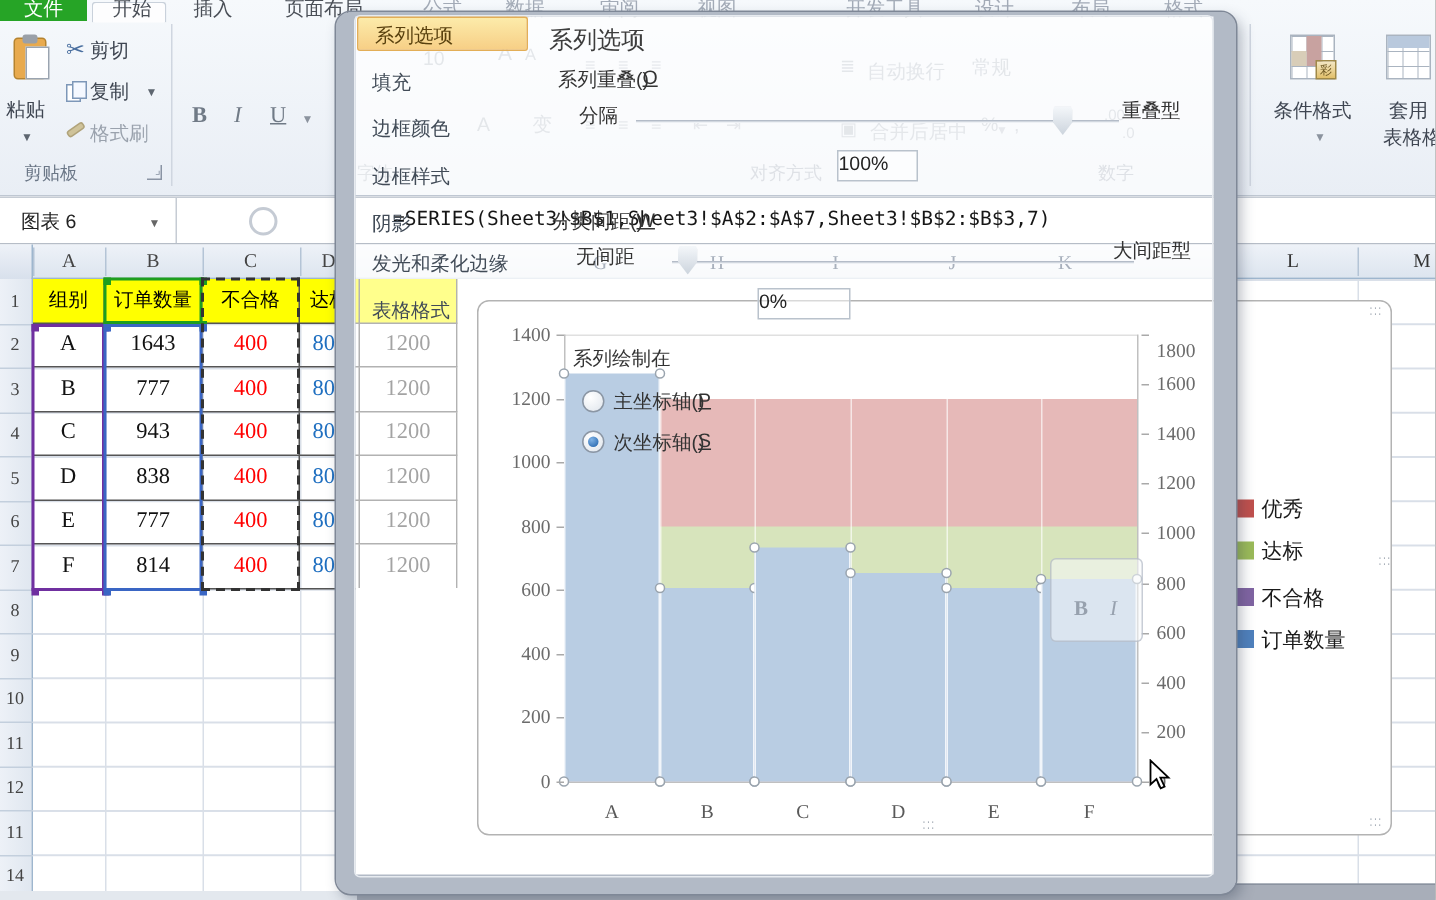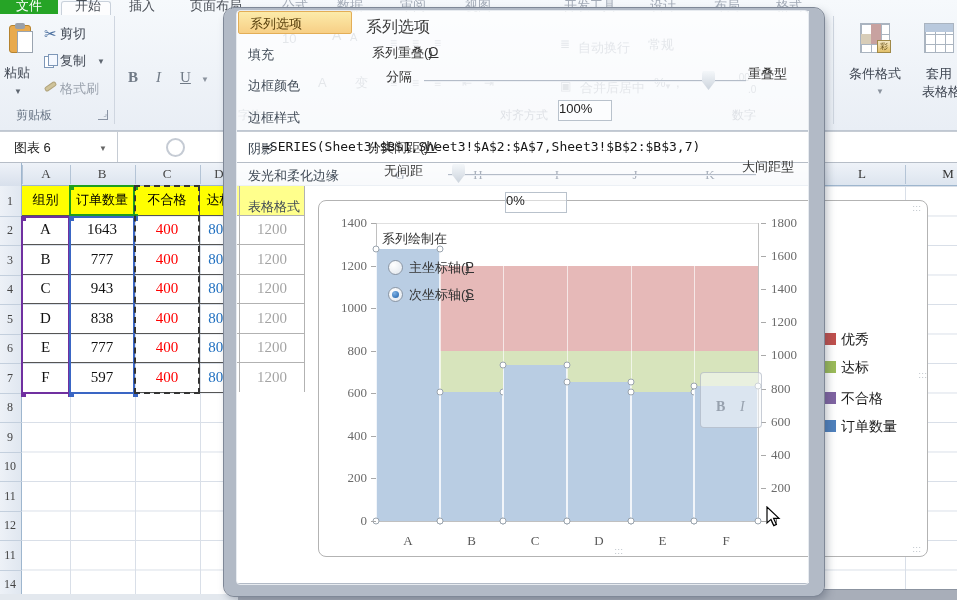--- a/index.html
+++ b/index.html
@@ -306,21 +306,21 @@
         <div class="cell serif" style="left: 70px; top: 141px; width: 65px; height: 29.5px; color: rgb(17, 17, 17);">838</div>
         <div class="cell serif" style="left: 135px; top: 141px; width: 65px; height: 29.5px; color: rgb(255, 0, 0);">400</div>
         <div class="cell serif" style="left: 200px; top: 141px; width: 40px; height: 29.5px; color: rgb(31, 111, 192);">800</div>
         <div class="cell serif" style="left: 240px; top: 141px; width: 65px; height: 29.5px; color: rgb(51, 51, 51);">1200</div>
         <div class="cell serif" style="left: 22px; top: 170.5px; width: 48px; height: 29.5px; color: rgb(17, 17, 17); font-family: &quot;Liberation Serif&quot;, serif;">E</div>
         <div class="cell serif" style="left: 70px; top: 170.5px; width: 65px; height: 29.5px; color: rgb(17, 17, 17);">777</div>
         <div class="cell serif" style="left: 135px; top: 170.5px; width: 65px; height: 29.5px; color: rgb(255, 0, 0);">400</div>
         <div class="cell serif" style="left: 200px; top: 170.5px; width: 40px; height: 29.5px; color: rgb(31, 111, 192);">800</div>
         <div class="cell serif" style="left: 240px; top: 170.5px; width: 65px; height: 29.5px; color: rgb(51, 51, 51);">1200</div>
         <div class="cell serif" style="left: 22px; top: 200px; width: 48px; height: 29.5px; color: rgb(17, 17, 17); font-family: &quot;Liberation Serif&quot;, serif;">F</div>
-        <div class="cell serif" style="left: 70px; top: 200px; width: 65px; height: 29.5px; color: rgb(17, 17, 17);">597</div>
+        <div class="cell serif" style="left: 70px; top: 200px; width: 65px; height: 29.5px; color: rgb(17, 17, 17);">814</div>
         <div class="cell serif" style="left: 135px; top: 200px; width: 65px; height: 29.5px; color: rgb(255, 0, 0);">400</div>
         <div class="cell serif" style="left: 200px; top: 200px; width: 40px; height: 29.5px; color: rgb(31, 111, 192);">800</div>
         <div class="cell serif" style="left: 240px; top: 200px; width: 65px; height: 29.5px; color: rgb(51, 51, 51);">1200</div>
         <div class="selbox" style="left: 21px; top: 52.5px; width: 49px; height: 178px; border-width: 2px; border-color: rgb(112, 48, 160); border-style: solid;">
           <div class="handle" style="left: -2px; top: -2px; background: rgb(112, 48, 160);"></div>
           <div class="handle" style="left: 45px; top: -2px; background: rgb(112, 48, 160);"></div>
           <div class="handle" style="left: -2px; top: 174px; background: rgb(112, 48, 160);"></div>
           <div class="handle" style="left: 45px; top: 174px; background: rgb(112, 48, 160);"></div>
         </div>
         <div class="selbox" style="left: 69px; top: 22px; width: 66px; height: 30.5px; border-width: 2px; border-color: rgb(30, 158, 30); border-style: solid;">
@@ -423,21 +423,21 @@
         <div class="tick-label" style="left: 452px; top: 179.556px; width: 36px;">800</div>
         <div class="tickmark" style="left: 442px; top: 187.556px;"></div>
         <div class="tick-label" style="left: 452px; top: 146.444px; width: 36px;">1000</div>
         <div class="tickmark" style="left: 442px; top: 154.444px;"></div>
         <div class="tick-label" style="left: 452px; top: 113.333px; width: 36px;">1200</div>
         <div class="tickmark" style="left: 442px; top: 121.333px;"></div>
         <div class="tick-label" style="left: 452px; top: 80.2222px; width: 36px;">1400</div>
         <div class="tickmark" style="left: 442px; top: 88.2222px;"></div>
         <div class="tick-label" style="left: 452px; top: 47.1111px; width: 36px;">1600</div>
         <div class="tickmark" style="left: 442px; top: 55.1111px;"></div>
-        <div class="tick-label" style="left: 452px; top: 14px; width: 36px; font-family: Liberation Serif, serif;">1800</div>
+        <div class="tick-label" style="left: 452px; top: 25px; width: 36px; font-family: Liberation Serif, serif;">1800</div>
         <div class="tickmark" style="left: 442px; top: 22px;"></div>
         <div class="cat-label" style="left: 88.8333px;">A</div>
         <div class="cat-label" style="left: 152.5px;">B</div>
         <div class="cat-label" style="left: 216.167px;">C</div>
         <div class="cat-label" style="left: 279.833px;">D</div>
         <div class="cat-label" style="left: 343.5px;">E</div>
         <div class="cat-label" style="left: 407.167px;">F</div>
       </div>
     <div id="legend">
         <div class="legend-item" style="left: 505px; top: 130px;">

